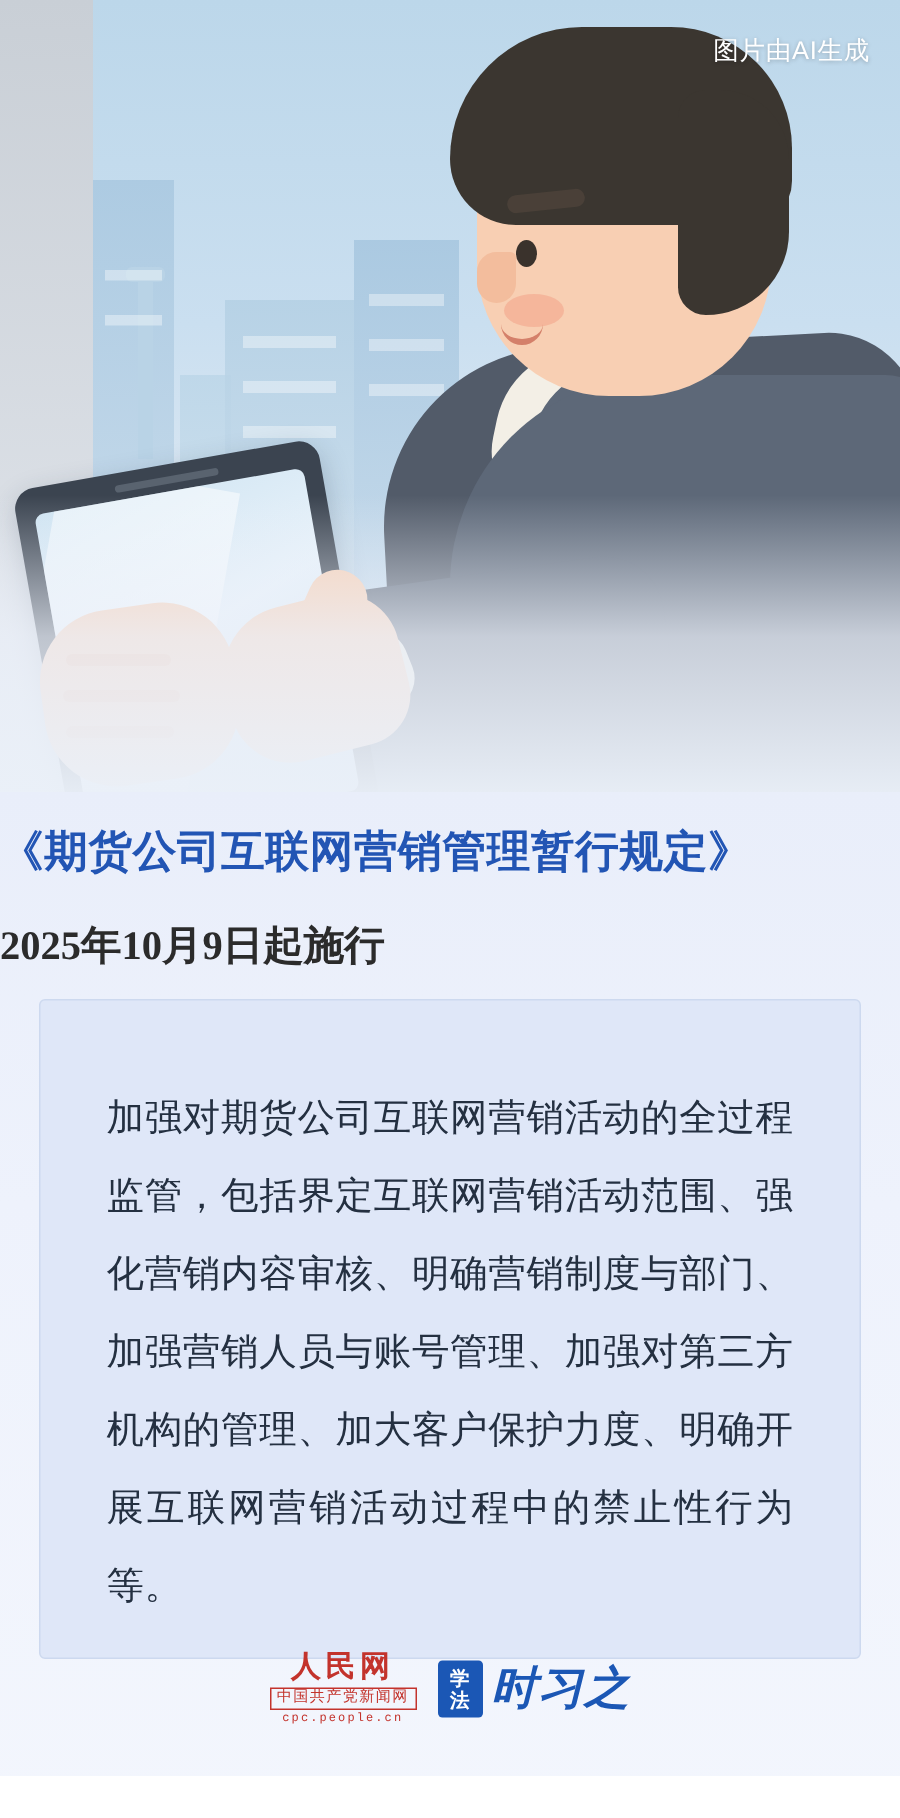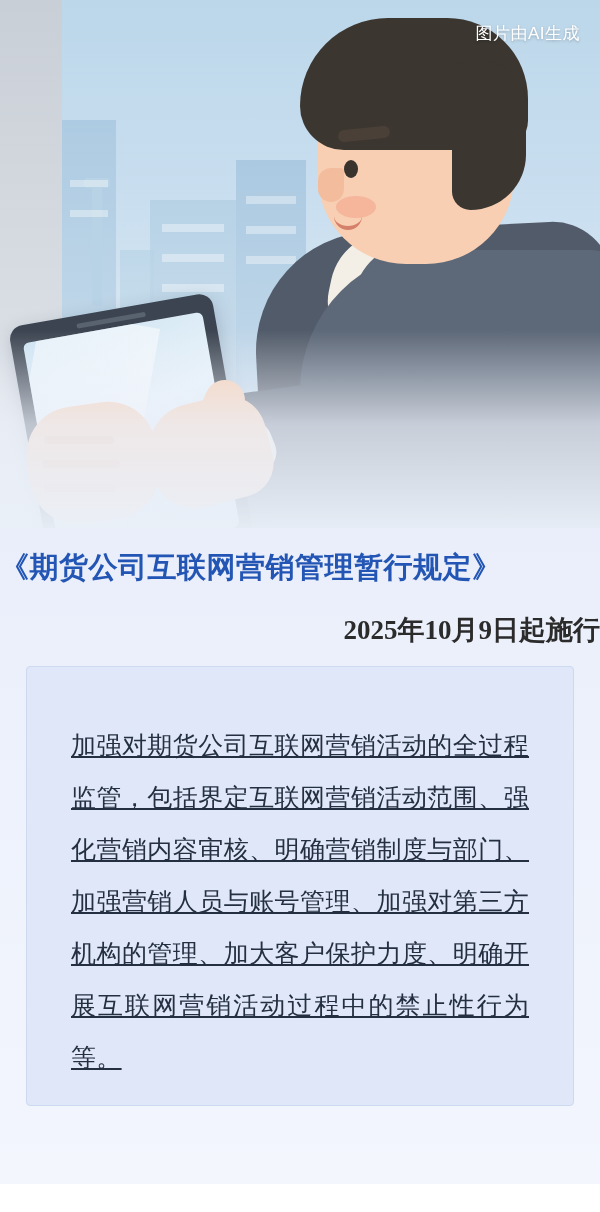--- a/index.html
+++ b/index.html
@@ -270,21 +270,21 @@
     margin: 20px 0 0 0;
     text-align: left;
     color: #2255b4;
     font-size: 29px;
     font-weight: bold;
     letter-spacing: .5px;
     font-family: "Liberation Sans", sans-serif;
   }
   .subtitle {
     margin: 24px 0 0 0;
-    text-align: right;
+    text-align: left;
     color: #2b2b2b;
     font-size: 27px;
     font-weight: bold;
     font-family: "Liberation Serif", serif;
   }
   .card {
     position: absolute;
     left: 26px; top: 138px;
     width: 548px;
     height: 440px;
@@ -295,21 +295,20 @@
   }
   .card p {
     margin: 0;
     padding: 52px 44px 0 44px;
     color: #243041;
     font-size: 25px;
     line-height: 52px;
     text-align: justify;
     letter-spacing: .3px;
     font-family: "Liberation Sans", sans-serif;
-    text-decoration: underline;
   }
 
   
   .footer {
     position: absolute;
     left: 0; bottom: 34px;
     width: 600px;
     display: flex;
     align-items: center;
     justify-content: center;
@@ -436,14 +435,25 @@
 
   <div class="content">
     <h1 class="title">《期货公司互联网营销管理暂行规定》</h1>
     <h2 class="subtitle">2025年10月9日起施行</h2>
 
     <div class="card">
       <p>加强对期货公司互联网营销活动的全过程监管，包括界定互联网营销活动范围、强化营销内容审核、明确营销制度与部门、加强营销人员与账号管理、加强对第三方机构的管理、加大客户保护力度、明确开展互联网营销活动过程中的禁止性行为等。</p>
     </div>
   </div>
 
+  <div class="footer">
+    <div class="logo-people">
+      <div class="lp-main">人民网</div>
+      <div class="lp-sub">中国共产党新闻网</div>
+      <div class="lp-url">cpc.people.cn</div>
+    </div>
+    <div class="logo-xuefa">
+      <div class="xf-badge">学法</div>
+      <div class="xf-text">时习之</div>
+    </div>
+  </div>
 
 </div>
 
 </body></html>

